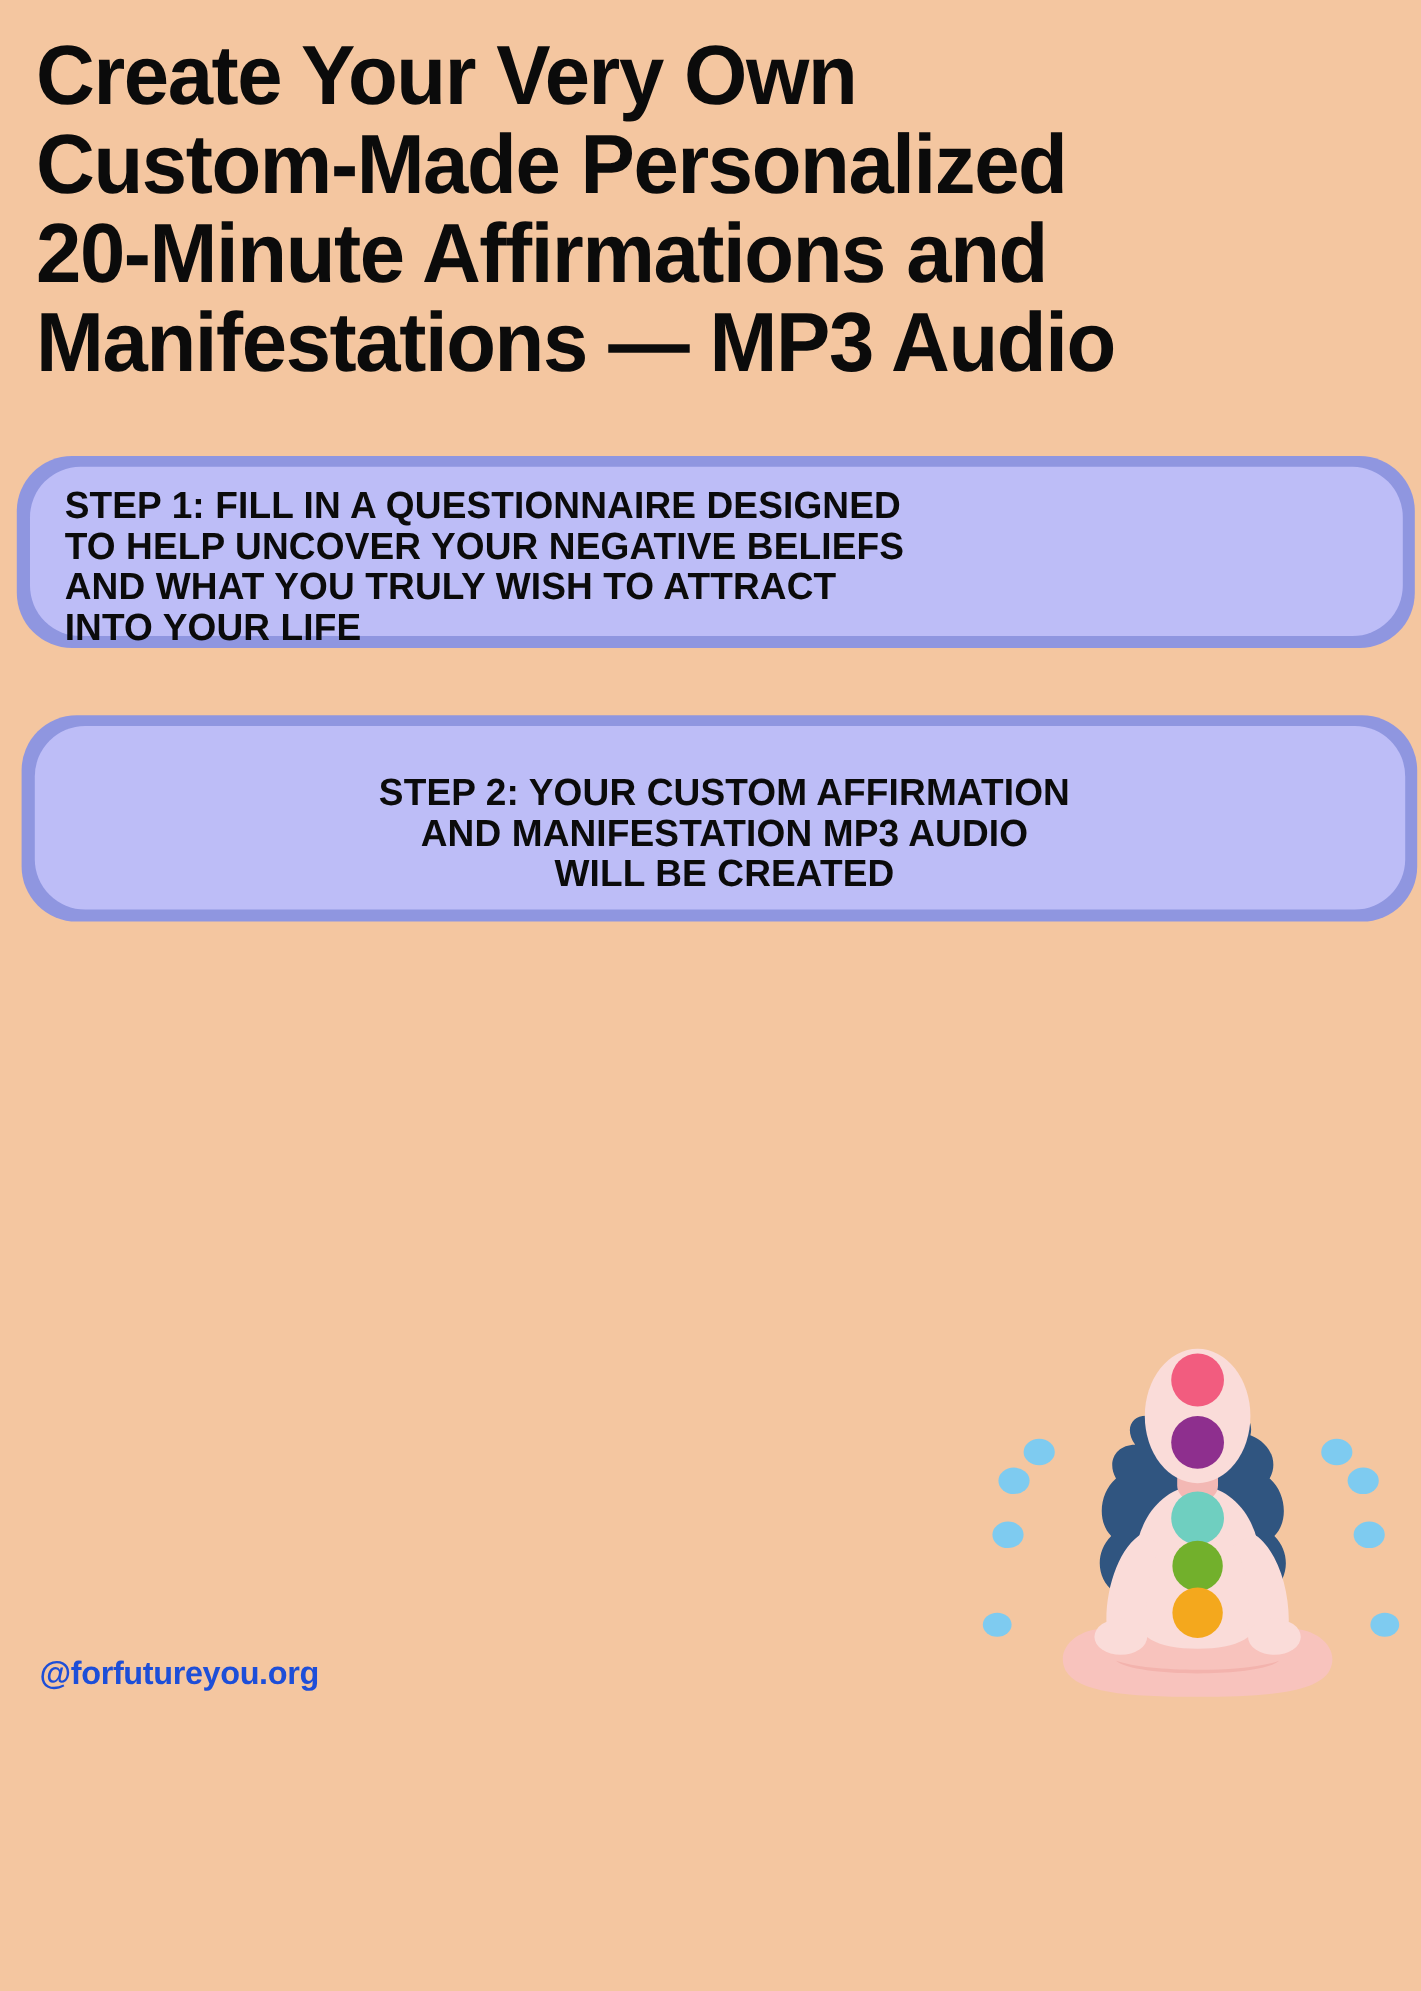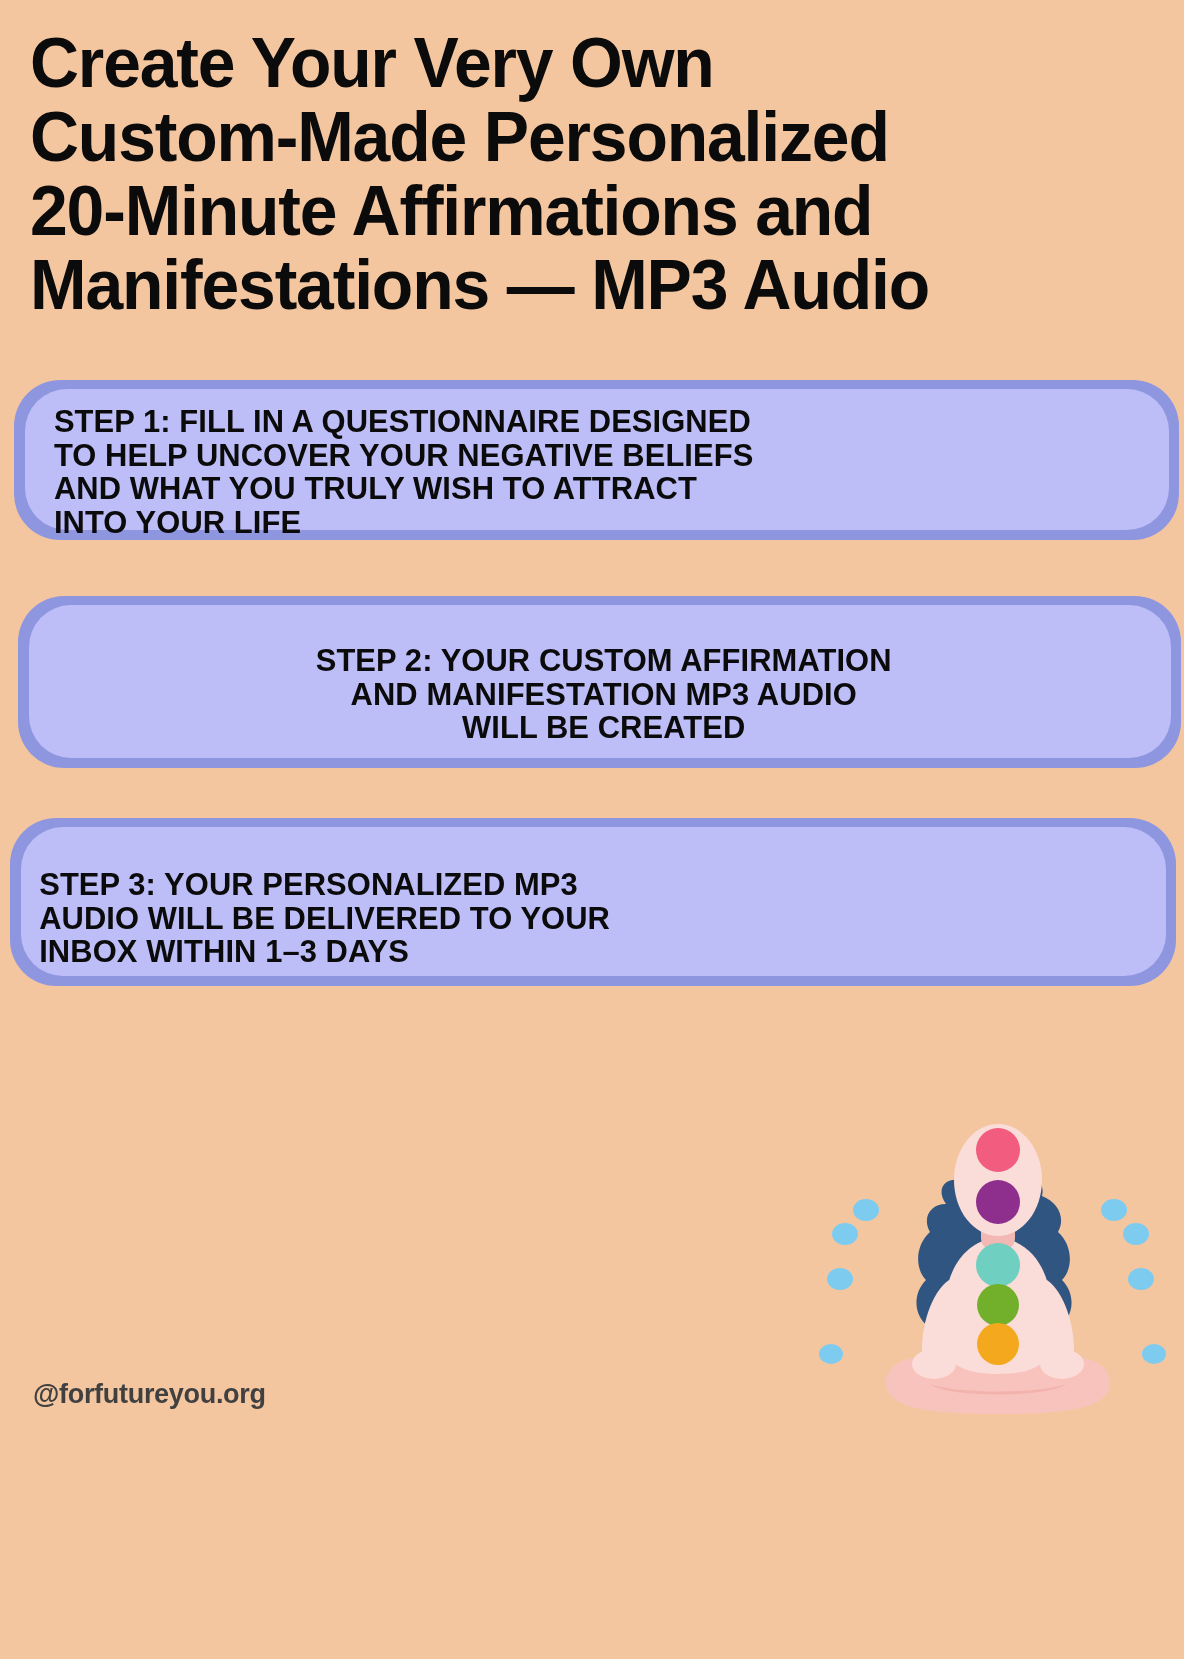--- a/index.html
+++ b/index.html
@@ -107,21 +107,21 @@
   #step-box-4 { height: 182px; margin-top: 52px; }
   #step-box-4 .step-shadow { left: 12px; right: 8px; }
   #step-box-4 .step-face   { left: 23px; right: 18px; top: 9px; bottom: 10px; }
   #step-box-4 .step-text   { padding: 57px 0 0 42px; }
 
   
   .handle {
     position: absolute;
     left: 33px;
     bottom: 22px;
-    color: #404040;
+    color: #1d4ed8;
     font-family: "Liberation Sans", sans-serif;
     font-weight: bold;
     font-size: 27px;
     letter-spacing: -0.3px;
   }
 
   
   .illustration {
     position: absolute;
     right: 6px;
@@ -153,27 +153,20 @@
     </div>
 
     <div class="step-box" id="step-box-2">
       <div class="step-shadow"></div>
       <div class="step-face"></div>
       <div class="step-text">STEP 2: YOUR CUSTOM AFFIRMATION
 AND MANIFESTATION MP3 AUDIO
 WILL BE CREATED</div>
     </div>
 
-    <div class="step-box" id="step-box-3">
-      <div class="step-shadow"></div>
-      <div class="step-face"></div>
-      <div class="step-text">STEP 3: YOUR PERSONALIZED MP3
-AUDIO WILL BE DELIVERED TO YOUR
-INBOX WITHIN 1–3 DAYS</div>
-    </div>
 
 
   </div>
 
   <div class="illustration">
     <svg viewBox="0 0 360 330" xmlns="http://www.w3.org/2000/svg">
 
       <ellipse cx="48" cy="118" rx="13" ry="11" fill="#7ecbf0"></ellipse>
       <ellipse cx="27" cy="142" rx="13" ry="11" fill="#7ecbf0"></ellipse>
       <ellipse cx="22" cy="187" rx="13" ry="11" fill="#7ecbf0"></ellipse>

